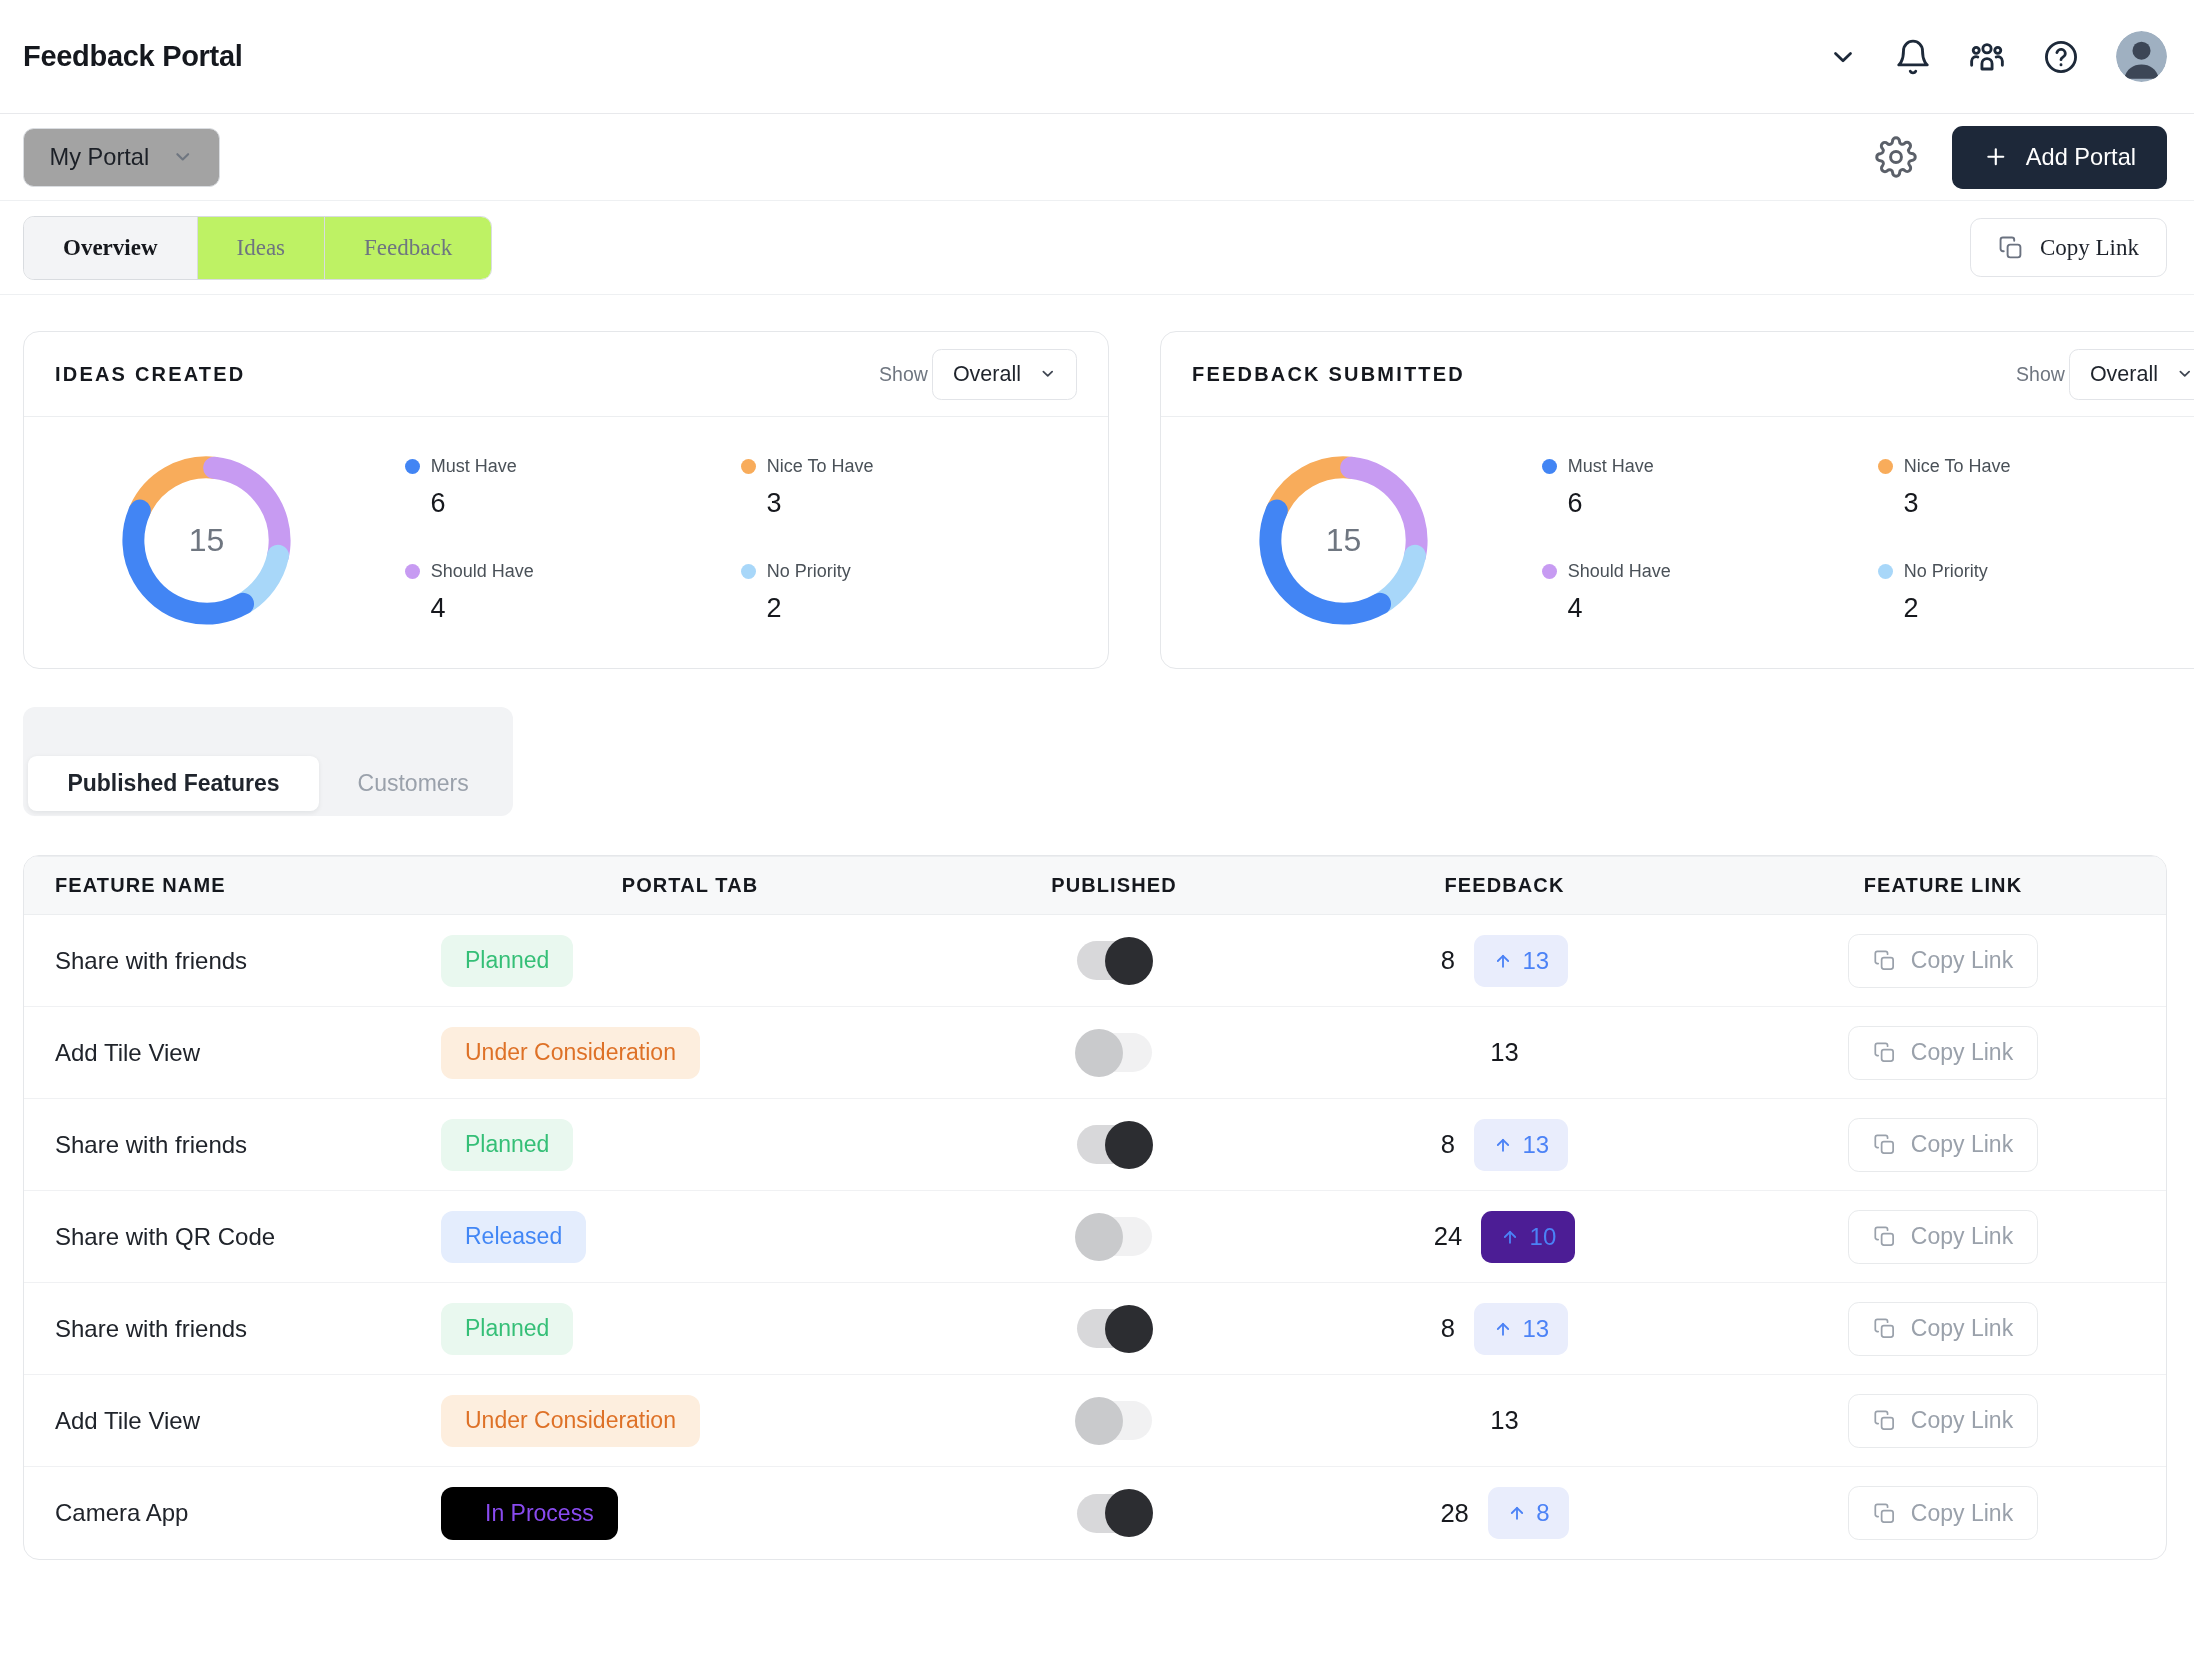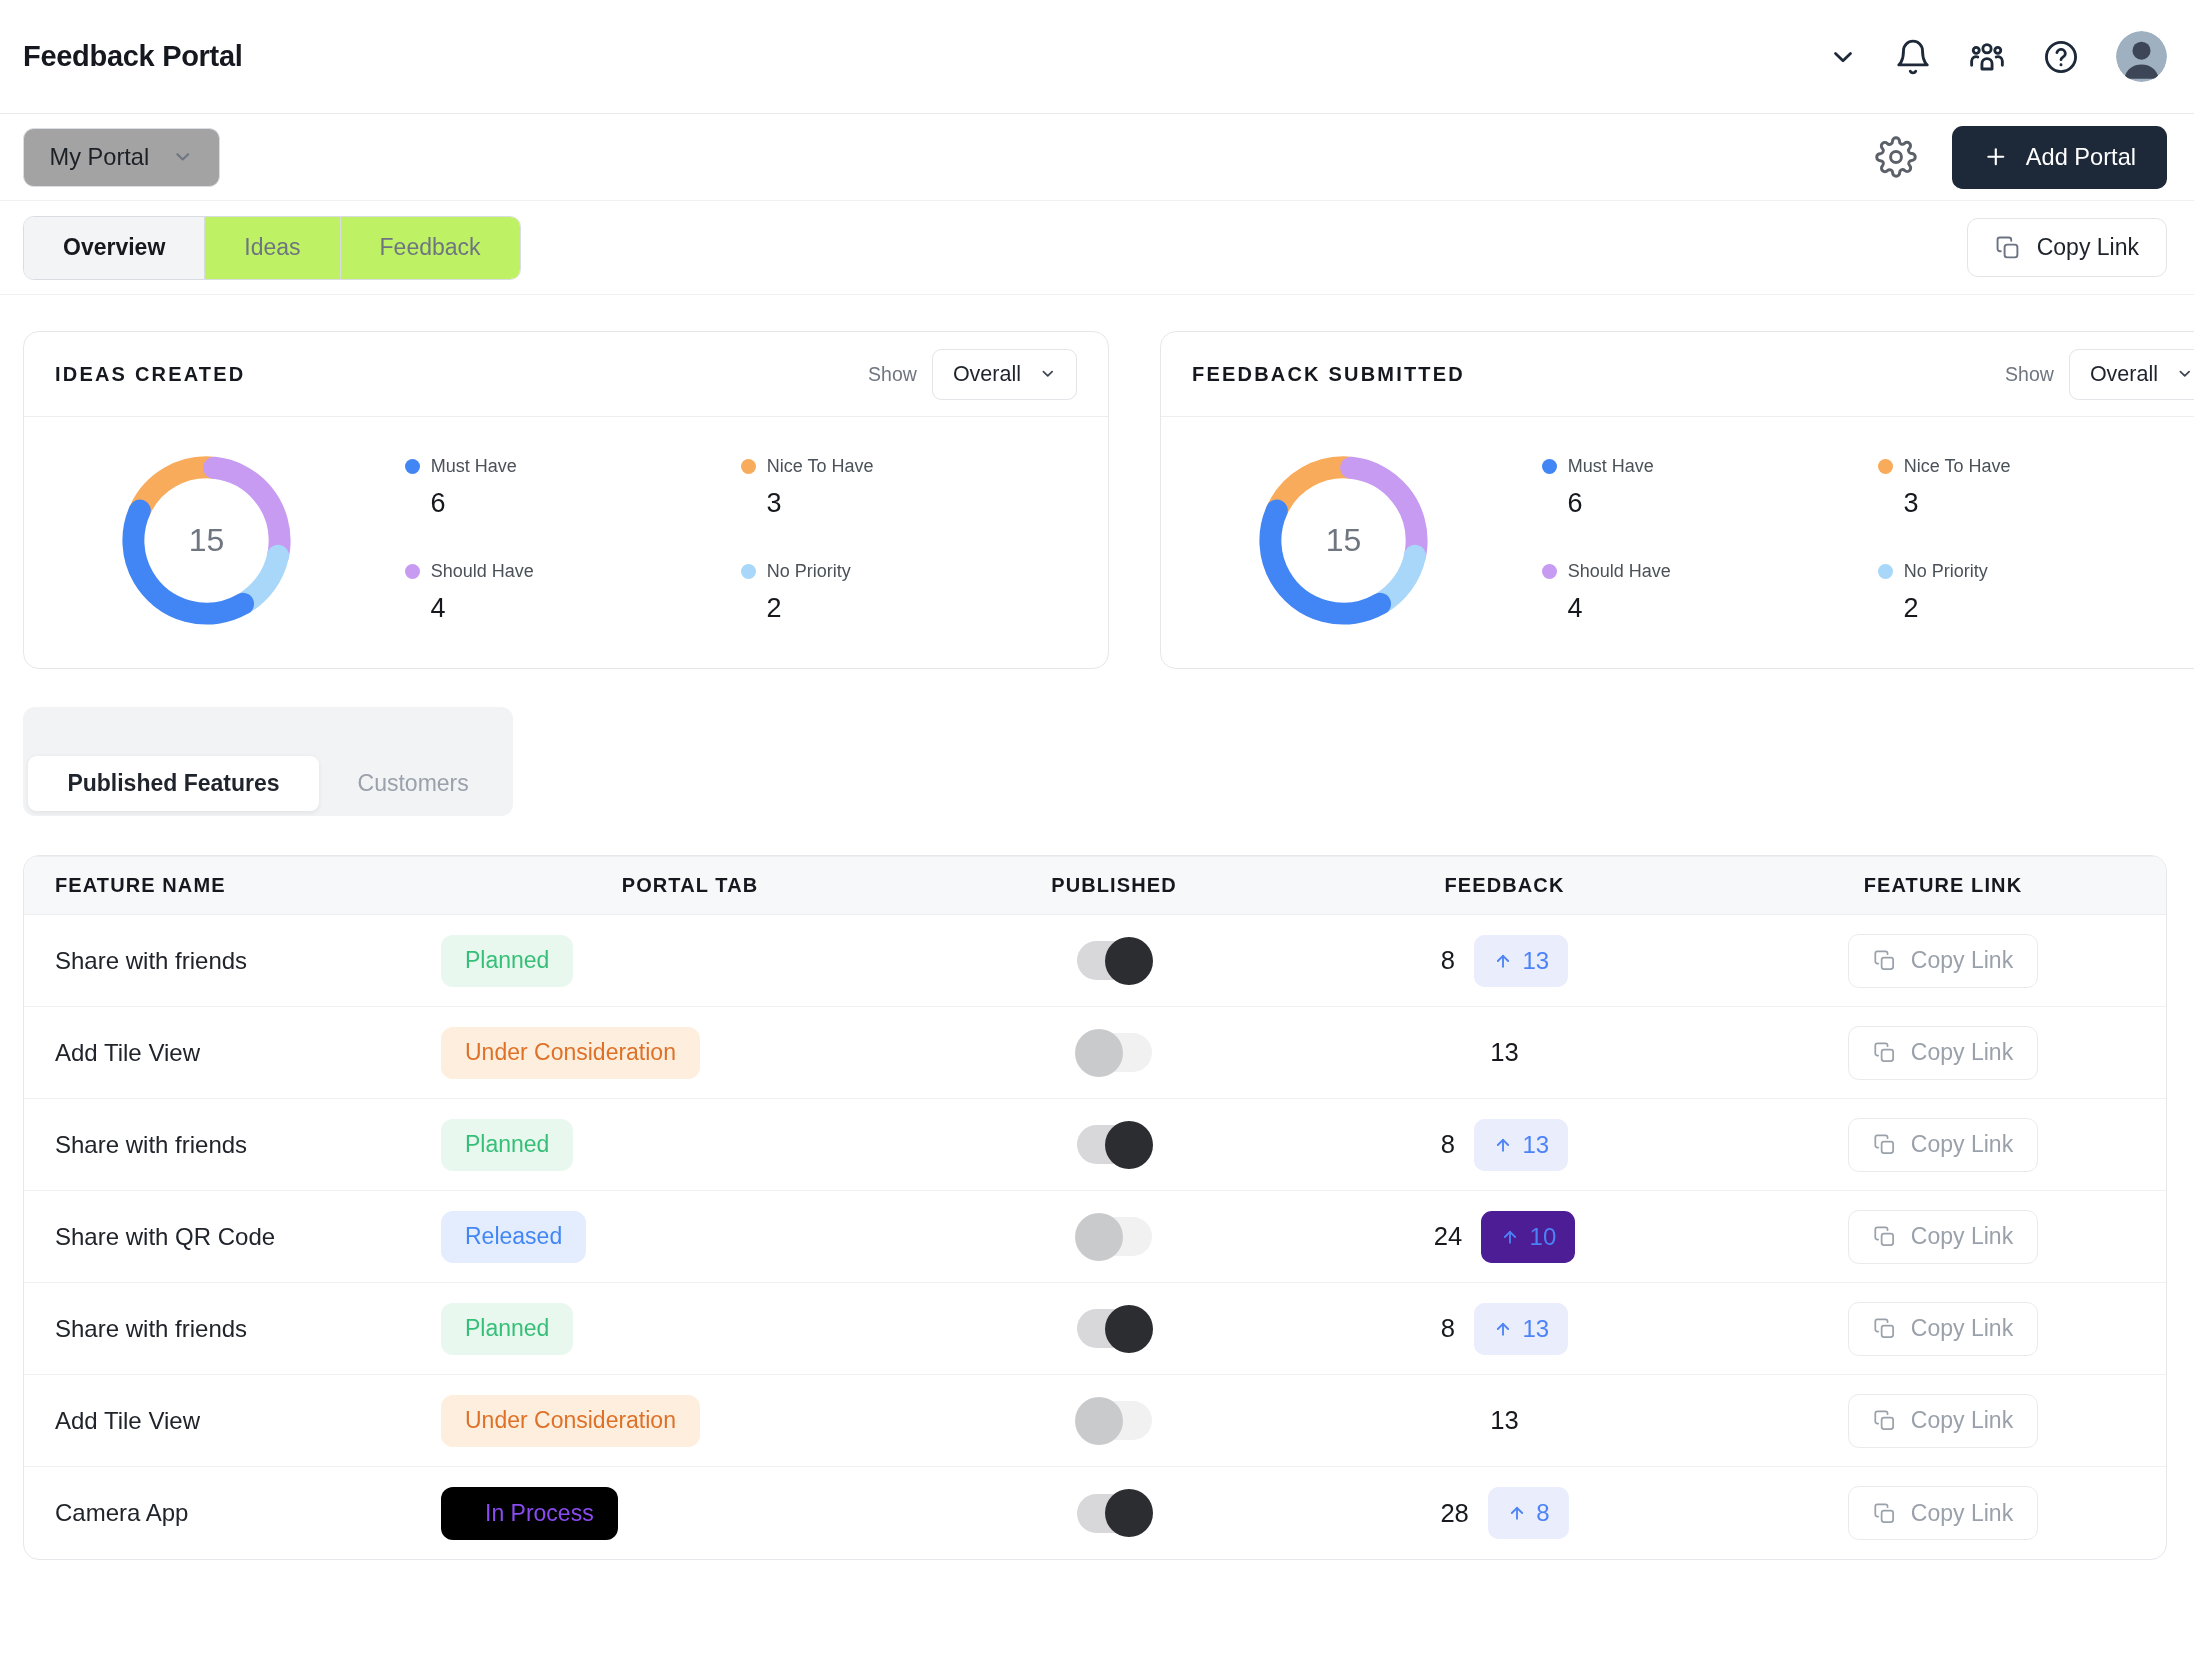--- a/index.html
+++ b/index.html
@@ -52,20 +52,21 @@
     color: #ffffff; font-size: 23.6px; font-weight: 500;
   }
   .add-portal svg { width: 25.6px; height: 25.6px; }
 
   
   .tabs-bar {
     height: 94px;
     display: flex; align-items: center; justify-content: space-between;
     padding: 0 27px 0 23px;
     border-bottom: 1.3px solid #eef0f2;
+    font-family: Liberation Serif, serif;
   }
   .tab-group { display: flex; border: 1.3px solid #d9dce0; border-radius: 10.8px; overflow: hidden; background: #fff; }
   .tab {
     height: 62px; padding: 0 39px; display: flex; align-items: center;
     font-size: 23px; color: #6e7580; background: #bef264;
   }
   .tab + .tab { border-left: 1.3px solid #d9dce0; }
   .tab.active { background: #f3f4f6; color: #16181d; font-weight: 700; }
   .btn-outline {
     height: 59px; display: flex; align-items: center; gap: 16px;
@@ -75,21 +76,21 @@
   .btn-outline svg { width: 25.6px; height: 25.6px; color: #6b7280; }
 
   
   .cards-row { display: flex; gap: 51px; margin: 36px 0 0; padding: 0 27px 0 23px; }
   .stat-card { flex: 1; border: 1.3px solid #e5e7ea; border-radius: 16px; background: #fff; }
   .card-header {
     height: 85px; display: flex; align-items: center; justify-content: space-between;
     padding: 0 31px; border-bottom: 1.3px solid #eceef0;
   }
   .card-title { font-size: 20px; font-weight: 700; letter-spacing: 2.2px; color: #15181e; }
-  .show-group { display: flex; align-items: center; gap: 15px; }
+  .show-group { display: flex; align-items: center; gap: 4px; }
   .show-label { font-size: 19.5px; color: #6f7680; }
   .show-select {
     height: 51px; display: flex; align-items: center; gap: 17.5px;
     border: 1.3px solid #e2e4e8; border-radius: 9.4px; padding: 0 20px;
     font-size: 21.5px; font-weight: 500; color: #1f242c; background: #fff;
   }
   .show-select svg { width: 17.5px; height: 17.5px; color: #3f4652; }
   .card-body { display: flex; align-items: center; padding: 25.6px 31px 30px; }
   .donut-wrap { position: relative; width: 195px; height: 195px; margin-left: 54px; flex: none; }
   .donut-wrap svg { width: 100%; height: 100%; }

